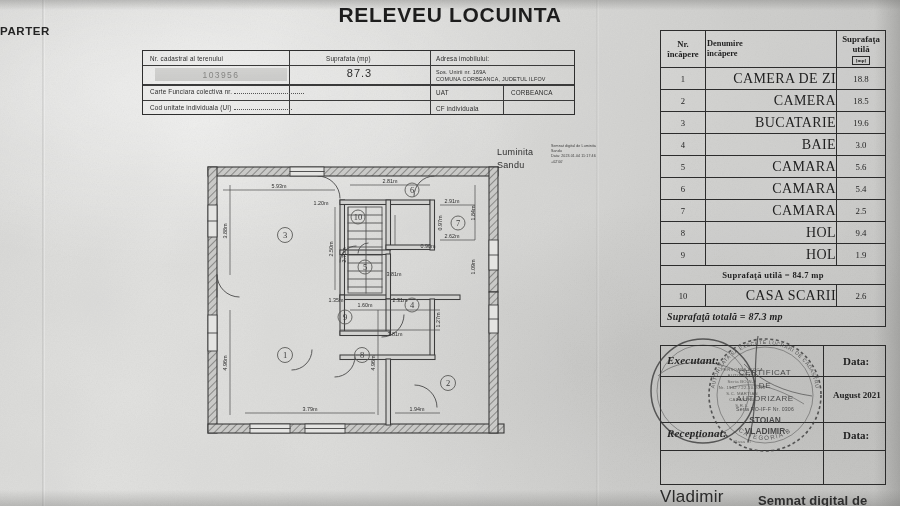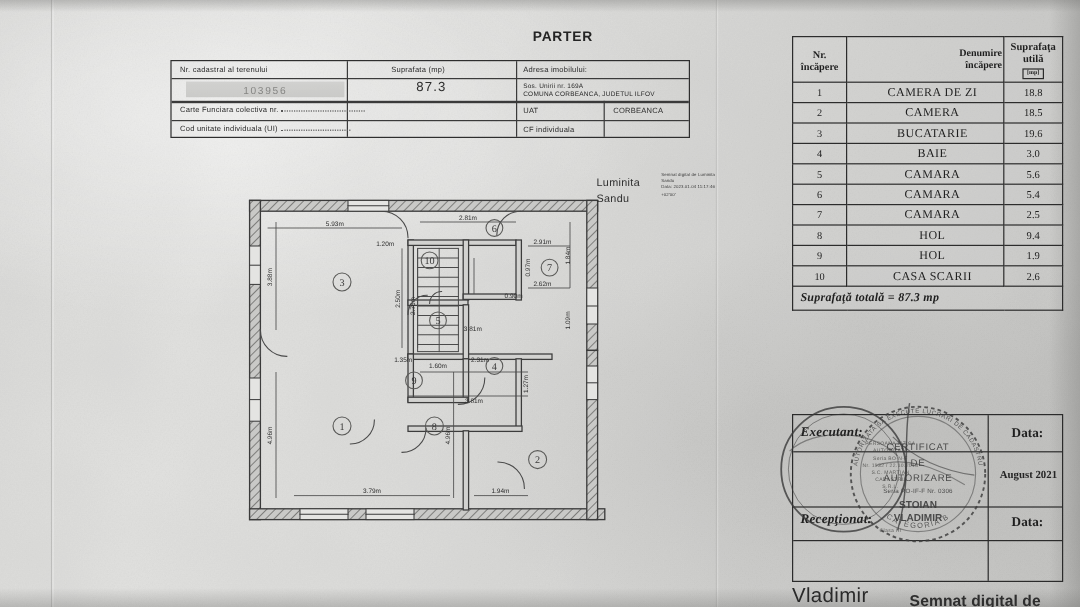--- a/index.html
+++ b/index.html
@@ -22,22 +22,22 @@
   .fold{position:absolute;top:0;bottom:0;width:3px;
     background:linear-gradient(90deg,rgba(255,255,255,0),rgba(120,120,118,.32),rgba(255,255,255,.5),rgba(255,255,255,0));}
   .shadowband{position:absolute;pointer-events:none;}
 
   #sheet{position:absolute;inset:0;}
   .blur{filter:blur(.22px);}
 
   
   #title{left:0;right:0;top:3px;text-align:center;font-size:21px;font-weight:bold;
     letter-spacing:.7px;color:#1d1d1d;}
-  #subtitle{left:0;right:0;top:25px;text-align:center;font-size:11.5px;font-weight:bold;
-    letter-spacing:.6px;color:#242424;padding-left:38px;}
+  #subtitle{left:0;right:0;top:25px;font-size:11.5px;font-weight:bold;
+    letter-spacing:.6px;color:#242424;}
   #scale{left:0;right:0;top:39px;text-align:center;font-size:8px;color:#333;}
   #title,#subtitle,#scale{position:absolute;white-space:nowrap;}
 
   
   #cad{position:absolute;left:142px;top:50px;width:433px;height:65px;
     border:1.6px solid #2e2e2e;box-sizing:border-box;}
   #cad .vl,#cad .hl{position:absolute;background:#3a3a3a;}
   #cad .vl{width:1.3px;top:0;bottom:0;}
   #cad .hl{height:1.3px;left:0;right:0;}
   #cad .cell{position:absolute;font-size:6.3px;color:#2a2a2a;letter-spacing:.2px;}
@@ -59,23 +59,23 @@
     line-height:13px;letter-spacing:.3px;}
   #sig-plan-meta{position:absolute;left:551px;top:144px;font-size:3.6px;color:#3a3a3a;
     line-height:5.2px;letter-spacing:.1px;filter:blur(.2px);}
 
   
   #sched{position:absolute;left:660px;top:30px;width:226px;}
   #sched table{border-collapse:collapse;width:100%;
     font-family:"Liberation Serif", serif;}
   #sched td,#sched th{border:1.4px solid #2c2c2c;color:#1f1f1f;
     background:rgba(255,255,255,.07);}
-  #sched th{font-size:8.4px;font-weight:bold;line-height:10px;padding:2px 1px;text-align:right;}
+  #sched th{font-size:8.4px;font-weight:bold;line-height:10px;padding:2px 1px;text-align:left;}
   #sched .c-nr{width:44px;text-align:center;font-size:8.6px;padding:2.5px 0;margin-left:16px;}
-  #sched .c-name{text-align:center;padding:2.5px 0 2.5px 12px;font-size:10px;letter-spacing:.4px;}
+  #sched .c-name{text-align:right;padding:2.5px 0 2.5px 12px;font-size:14px;letter-spacing:.4px;}
   #sched .c-val{width:48px;text-align:center;font-size:8.8px;padding:2.5px 0;}
   #sched .unit{font-size:5px;border:1px solid #2c2c2c;padding:0 3px;display:inline-block;
     line-height:7px;margin-top:1px;}
   #sched .sum{text-align:center;font-size:8.6px;font-weight:bold;padding:4px 0;letter-spacing:.3px;}
   #sched .total{text-align:left;padding:4px 0 4px 6px;font-size:10px;font-weight:bold;
     font-style:italic;letter-spacing:.2px;}
 
   
   #sigblock{position:absolute;left:660px;top:345px;width:226px;height:140px;
     border:1.7px solid #2b2b2b;box-sizing:border-box;}
@@ -129,20 +129,21 @@
 </svg>
 
 <div class="fold" style="left:42px;"></div>
 <div class="fold" style="left:596px;opacity:.55;"></div>
 <div class="shadowband" style="left:0;top:0;width:900px;height:10px;background:linear-gradient(180deg,rgba(110,110,108,.35),rgba(0,0,0,0));"></div>
 <div class="shadowband" style="left:0;bottom:0;width:900px;height:16px;background:linear-gradient(0deg,rgba(110,110,108,.33),rgba(0,0,0,0));"></div>
 <div class="shadowband" style="right:0;top:0;width:26px;height:506px;background:linear-gradient(270deg,rgba(120,120,118,.38),rgba(0,0,0,0));"></div>
 
 <div id="sheet">
 
+  <div id="title" class="blur">RELEVEU LOCUINTA</div>
   <div id="subtitle" class="blur">PARTER</div>
 
   <div id="cad" class="blur">
     <div class="vl" style="left:146px;"></div>
     <div class="vl" style="left:287px;"></div>
     <div class="vl" style="left:360px;top:33px;"></div>
     <div class="hl" style="top:14px;"></div>
     <div class="hl" style="top:33px;height:2.2px;"></div>
     <div class="hl" style="top:49px;"></div>
 
@@ -396,20 +397,23 @@
             <td class="c-nr">8</td>
             <td class="c-name">HOL</td>
             <td class="c-val">9.4</td>
           </tr>
       <tr>
             <td class="c-nr">9</td>
             <td class="c-name">HOL</td>
             <td class="c-val">1.9</td>
           </tr>
       <tr>
+            <td class="sum" colspan="3">Suprafaţă utilă = 84.7 mp</td>
+          </tr>
+      <tr>
             <td class="c-nr">10</td>
             <td class="c-name">CASA SCARII</td>
             <td class="c-val">2.6</td>
           </tr>
       <tr>
             <td class="total" colspan="3">Suprafaţă totală = 87.3 mp</td>
           </tr>
     </tbody>
       </table>
   </div>

